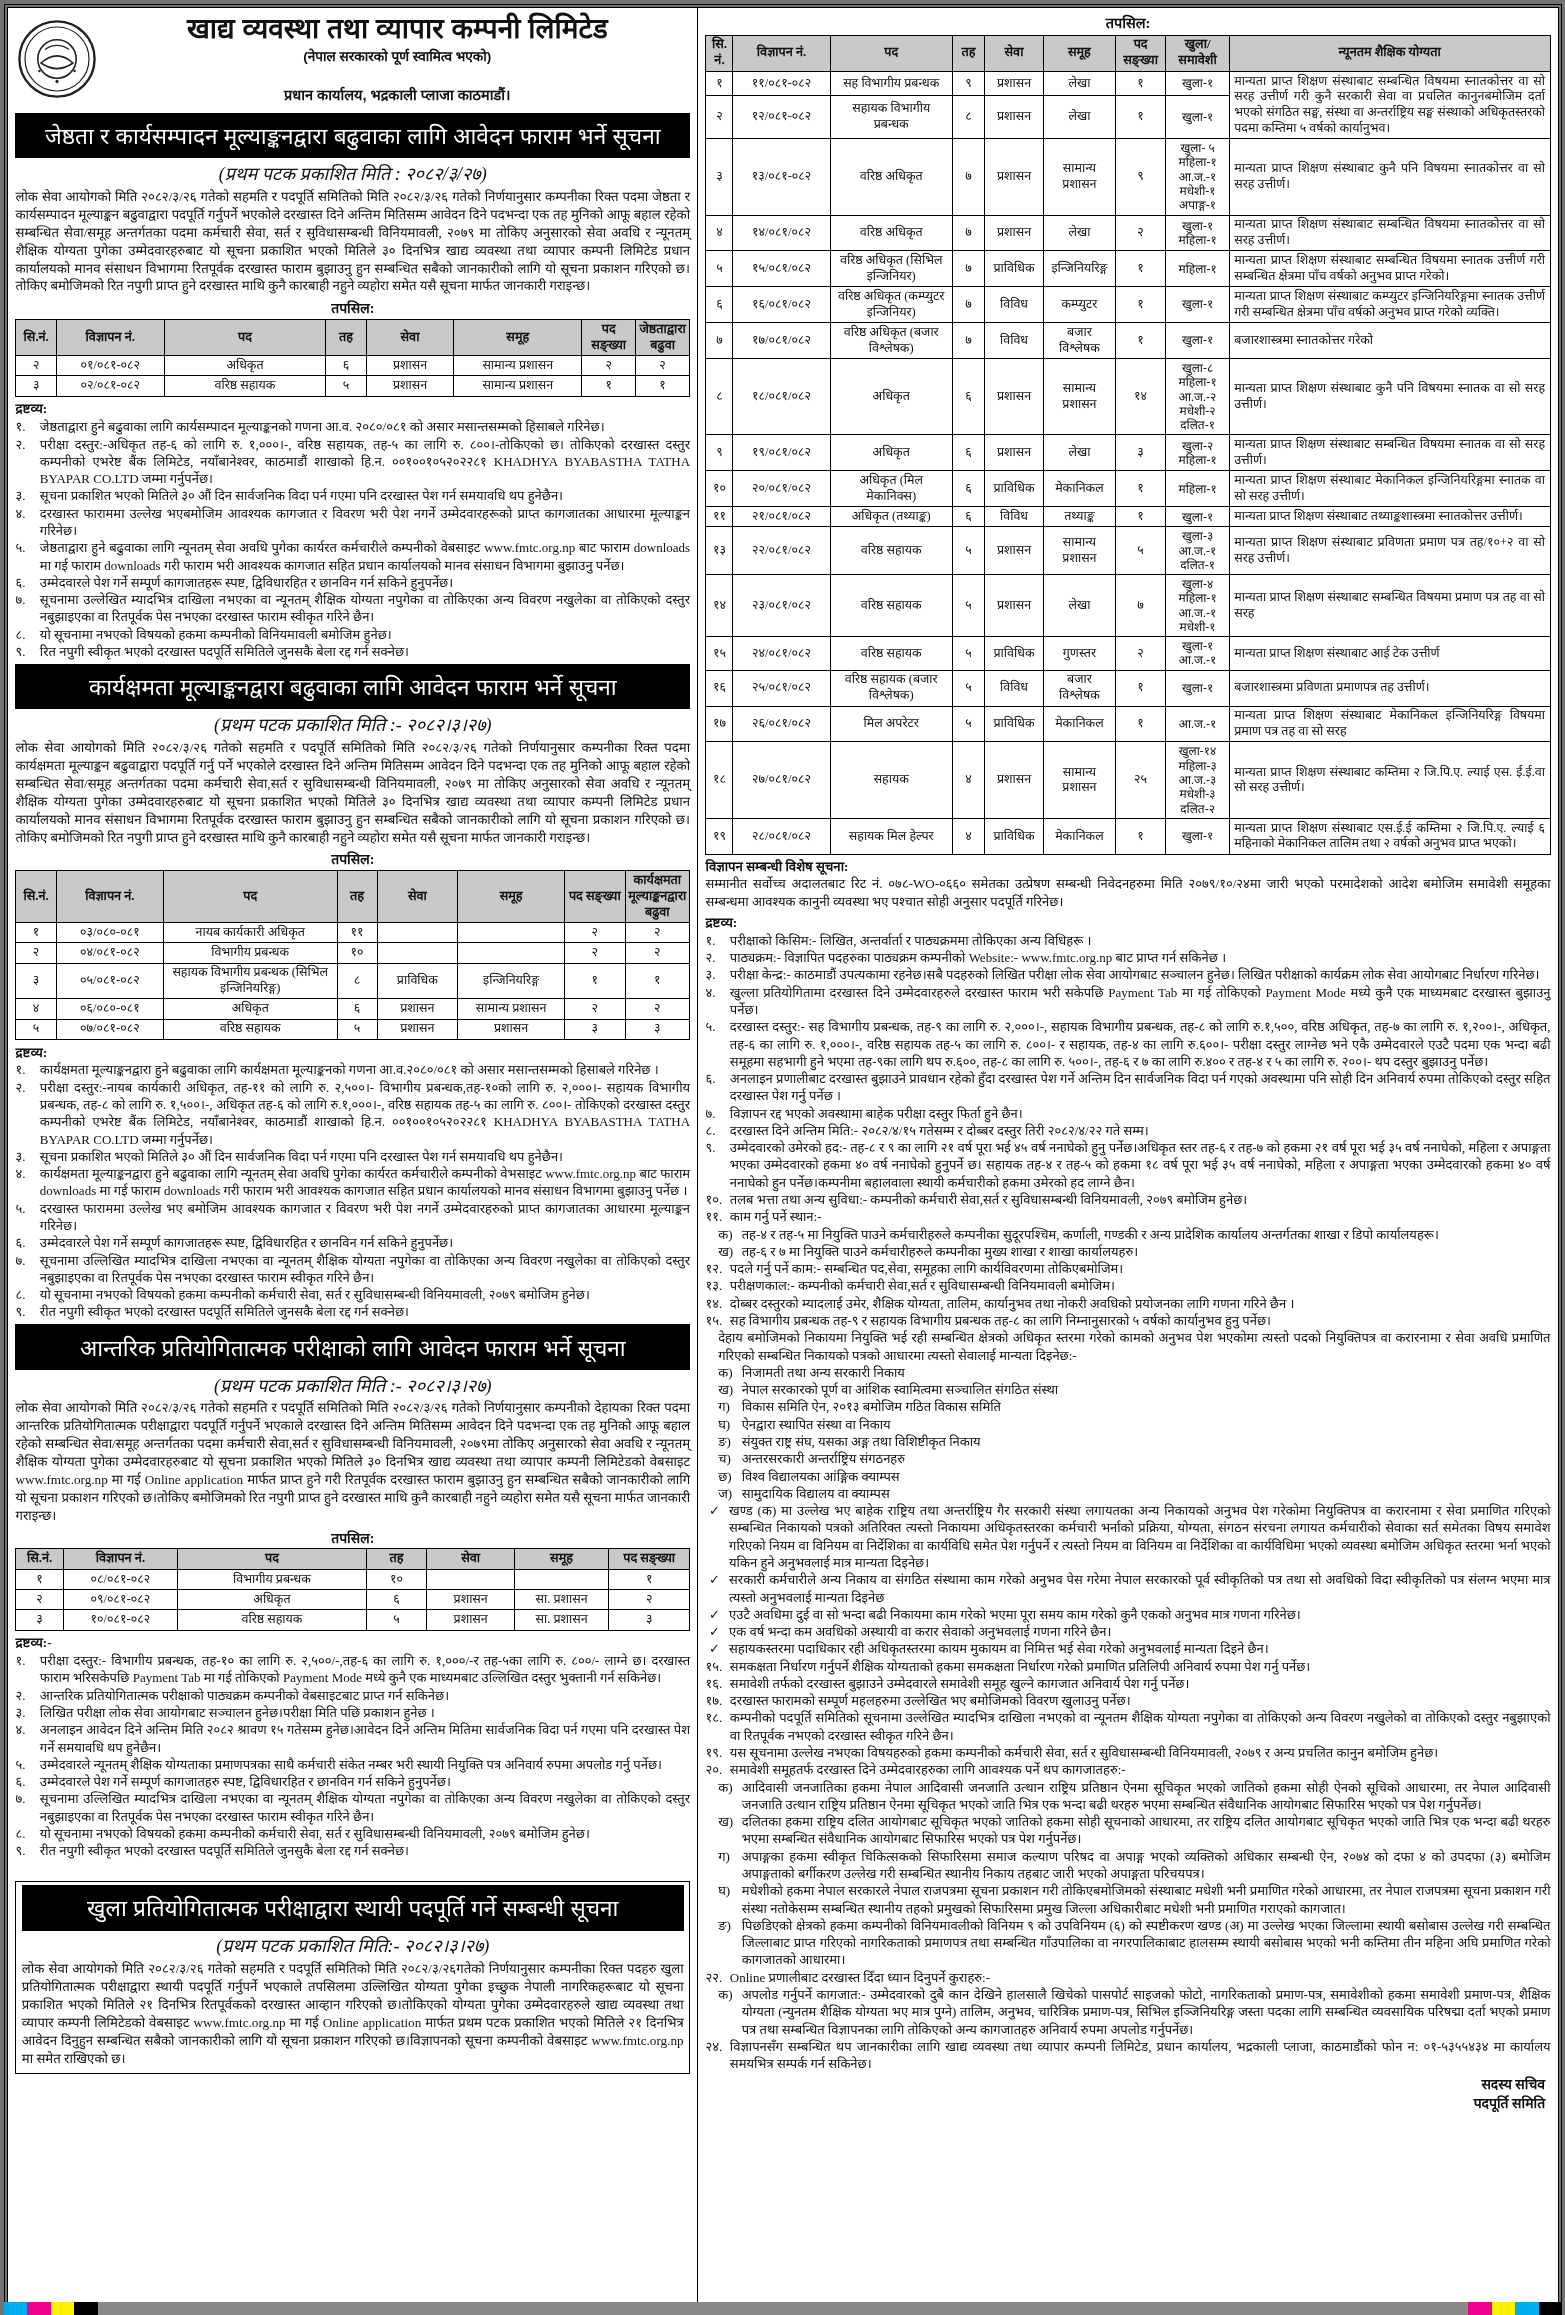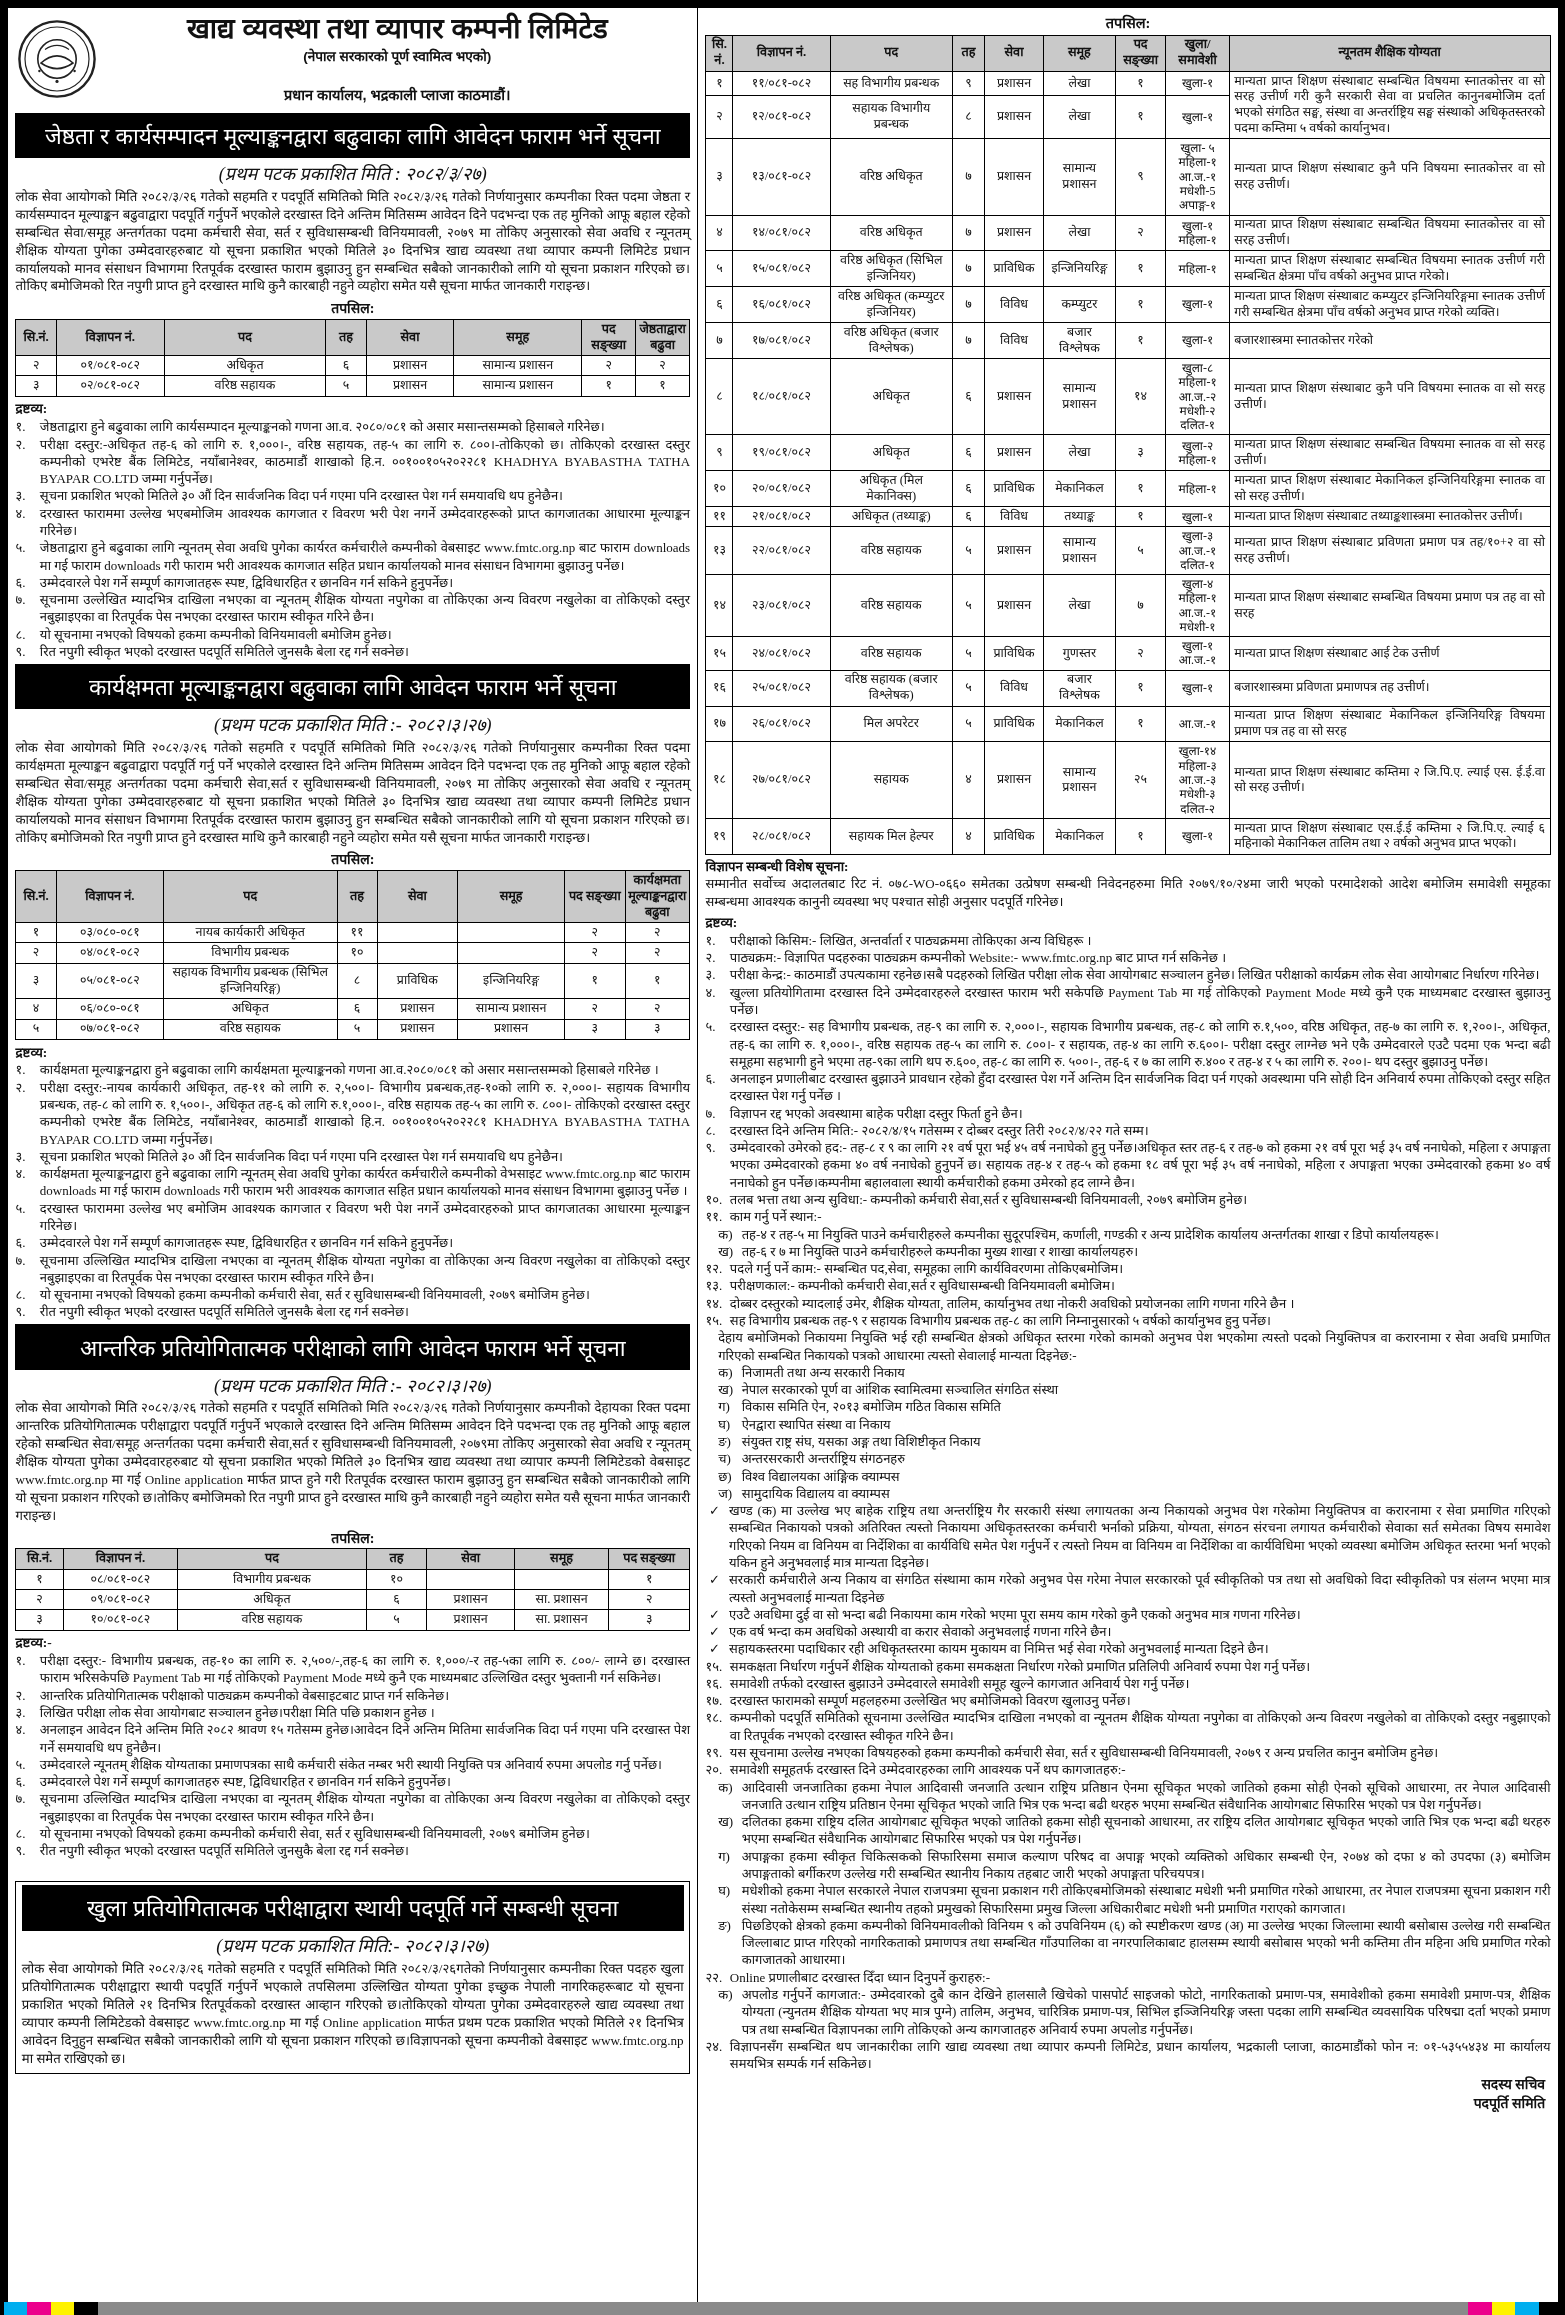--- a/index.html
+++ b/index.html
@@ -1,16 +1,16 @@
 <!DOCTYPE html>
 <html style="font-size:14.5px"><head>
 <meta charset="utf-8">
 <style>
   html,body{margin:0;padding:0;background:#9a9a9a;}
-  .sheet{width:1566px;height:2316px;background:#000000;position:relative;overflow:hidden;
+  .sheet{width:1566px;height:2316px;background:#737373;position:relative;overflow:hidden;
          font-family:"Liberation Serif", serif;color:#111;}
   .outerframe{position:absolute;inset:3.6px;border:0.9px solid #000;padding:2.7px;box-sizing:border-box;}
   .innerframe{border:1.8px solid #000;height:100%;box-sizing:border-box;display:flex;overflow:hidden;background:#fff;}
 
   
   .col-left{width:690px;flex:none;border-right:1.8px solid #000;padding:1.8px 7.2px 3.6px 7.2px;box-sizing:border-box;overflow:hidden;}
   .col-right{flex:1;padding:1.8px 7.2px 3.6px 7.2px;box-sizing:border-box;overflow:hidden;}
 
   
   .header{display:flex;align-items:center;gap:9px;padding:3.6px 1.8px 5.4px 1.8px;}
@@ -463,21 +463,21 @@
                   <td>३</td>
                   <td>१३/०८१-०८२</td>
                   <td>वरिष्ठ अधिकृत</td>
                   <td>७</td>
                   <td>प्रशासन</td>
                   <td>सामान्य प्रशासन</td>
                   <td>९</td>
                   <td class="incl">खुला- ५
 महिला-१
 आ.ज.-१
-मधेशी-5
+मधेशी-१
 अपाङ्ग-१</td>
                   <td class="qual">मान्यता प्राप्त शिक्षण संस्थाबाट कुनै पनि विषयमा स्नातकोत्तर वा सो सरह उत्तीर्ण।</td>
                 </tr>
                 <tr>
                   <td>४</td>
                   <td>१४/०८१/०८२</td>
                   <td>वरिष्ठ अधिकृत</td>
                   <td>७</td>
                   <td>प्रशासन</td>
                   <td>लेखा</td>

